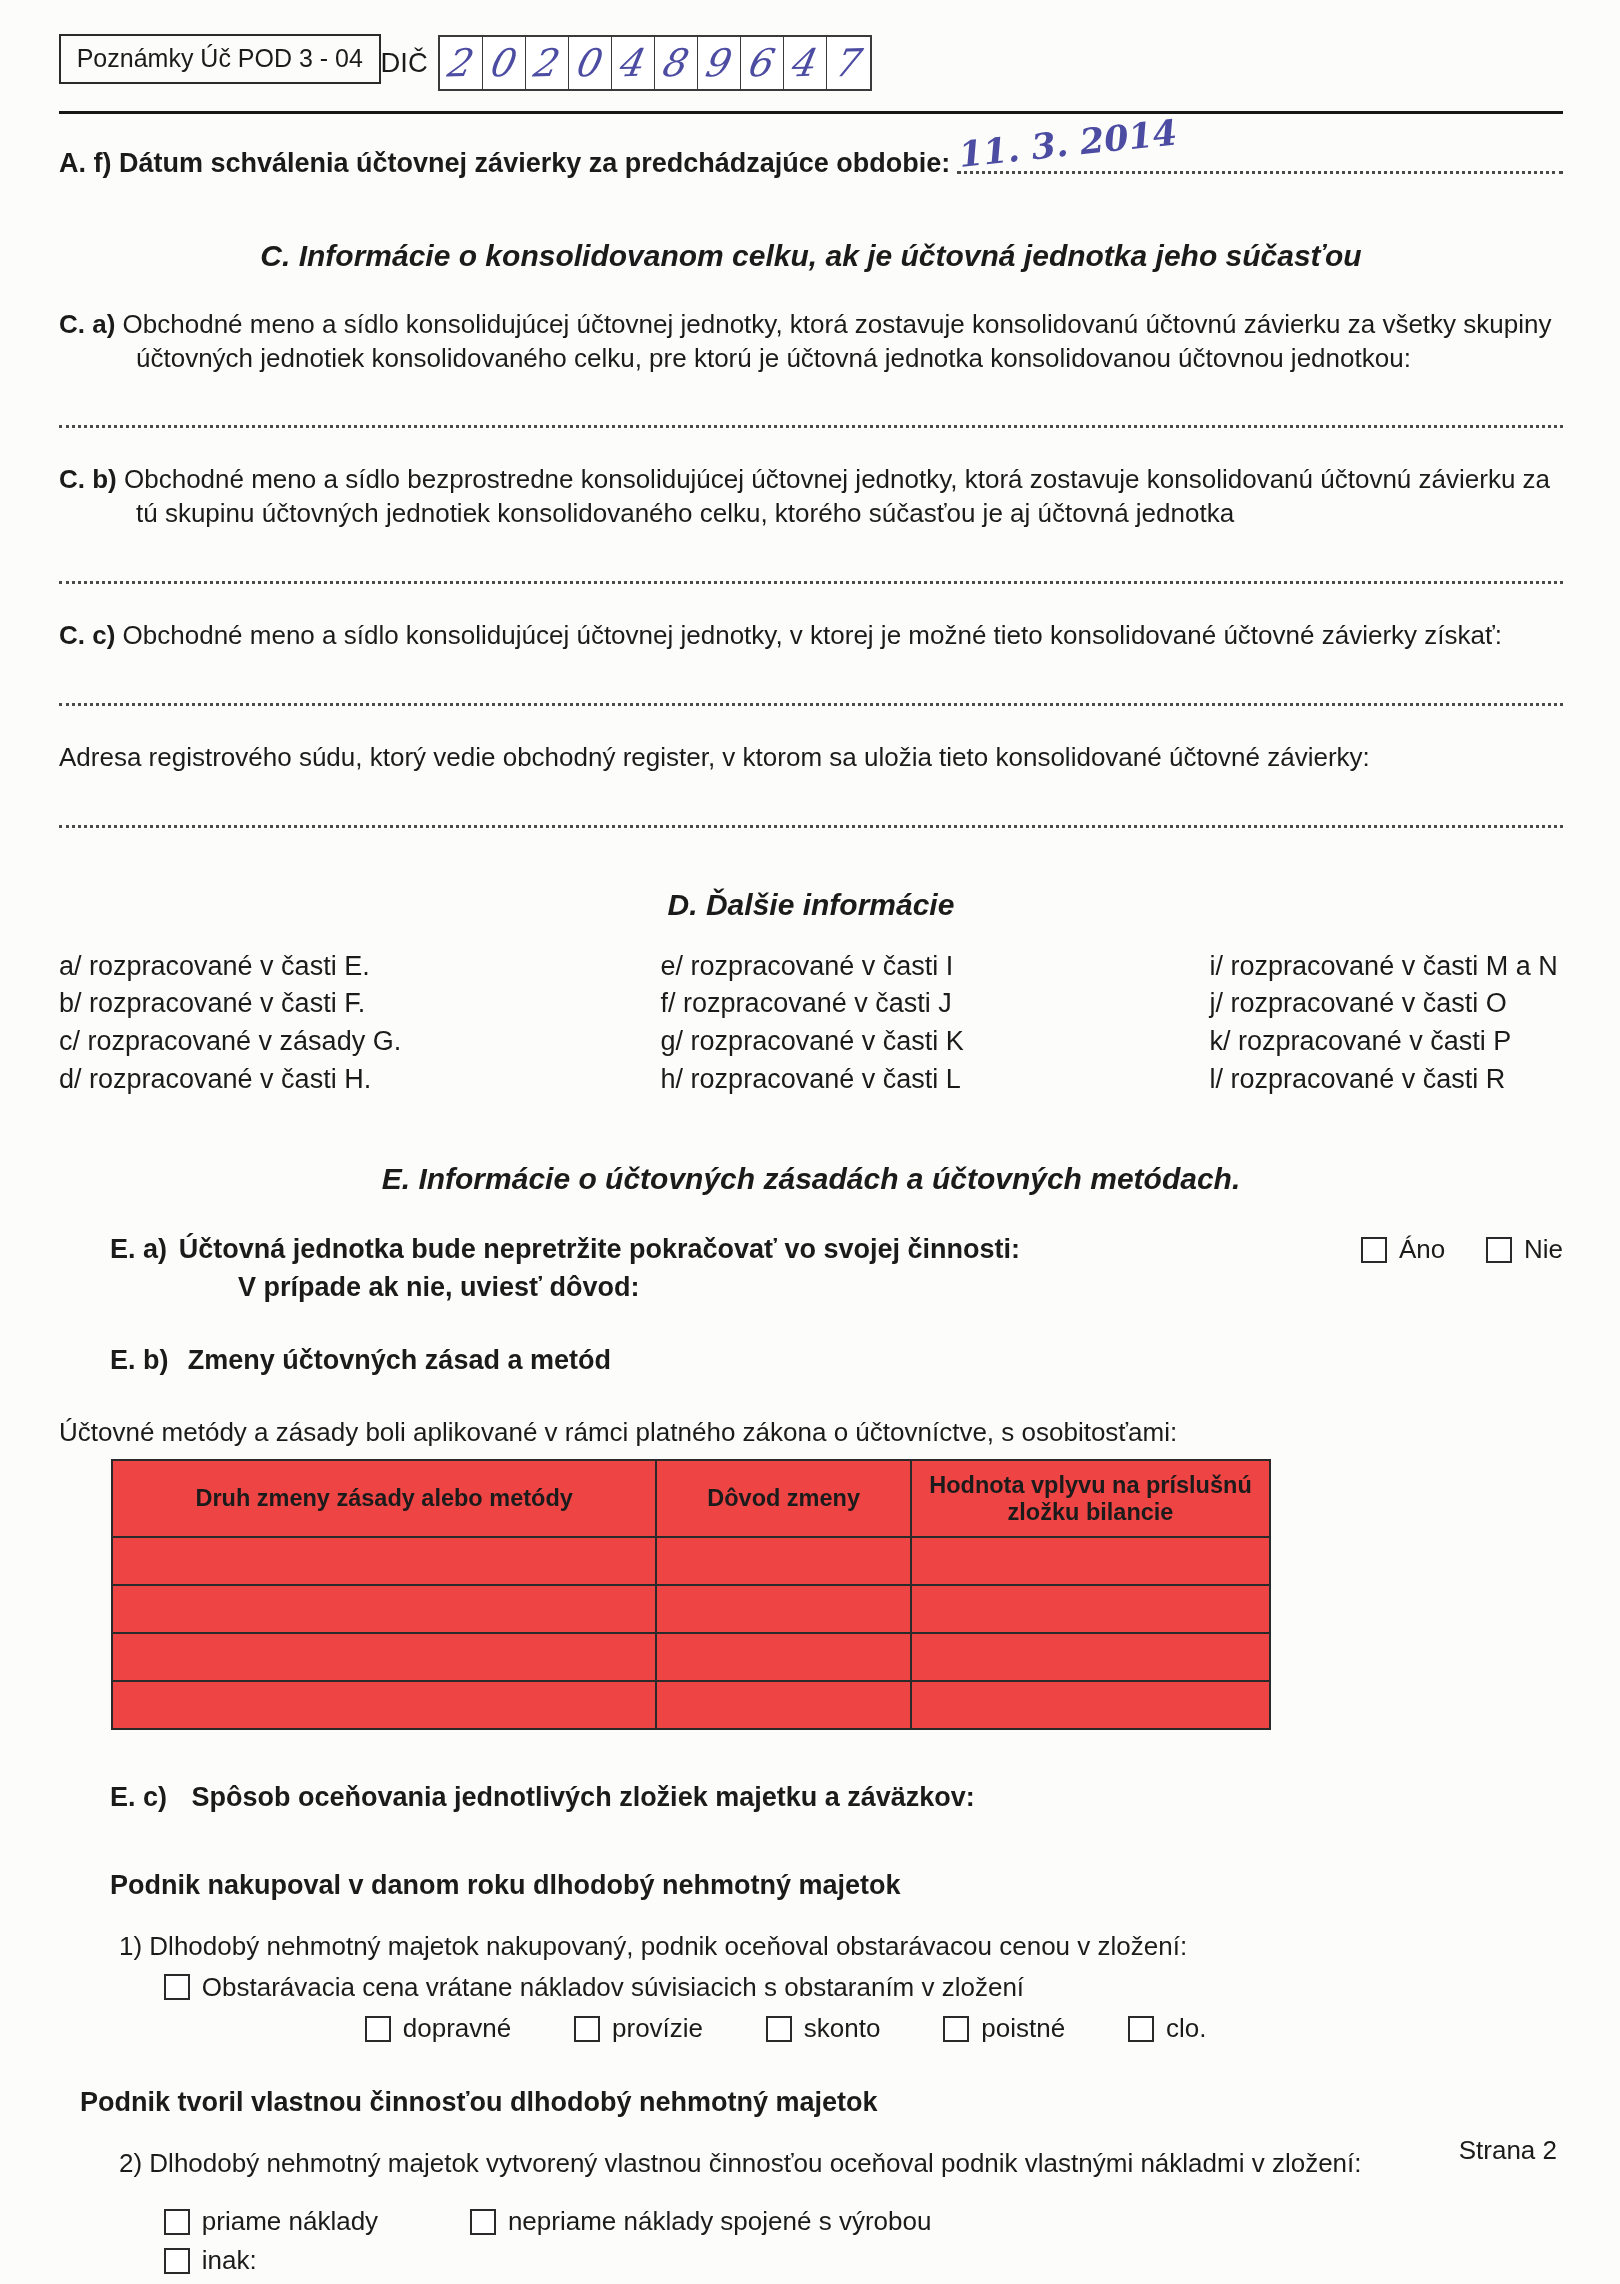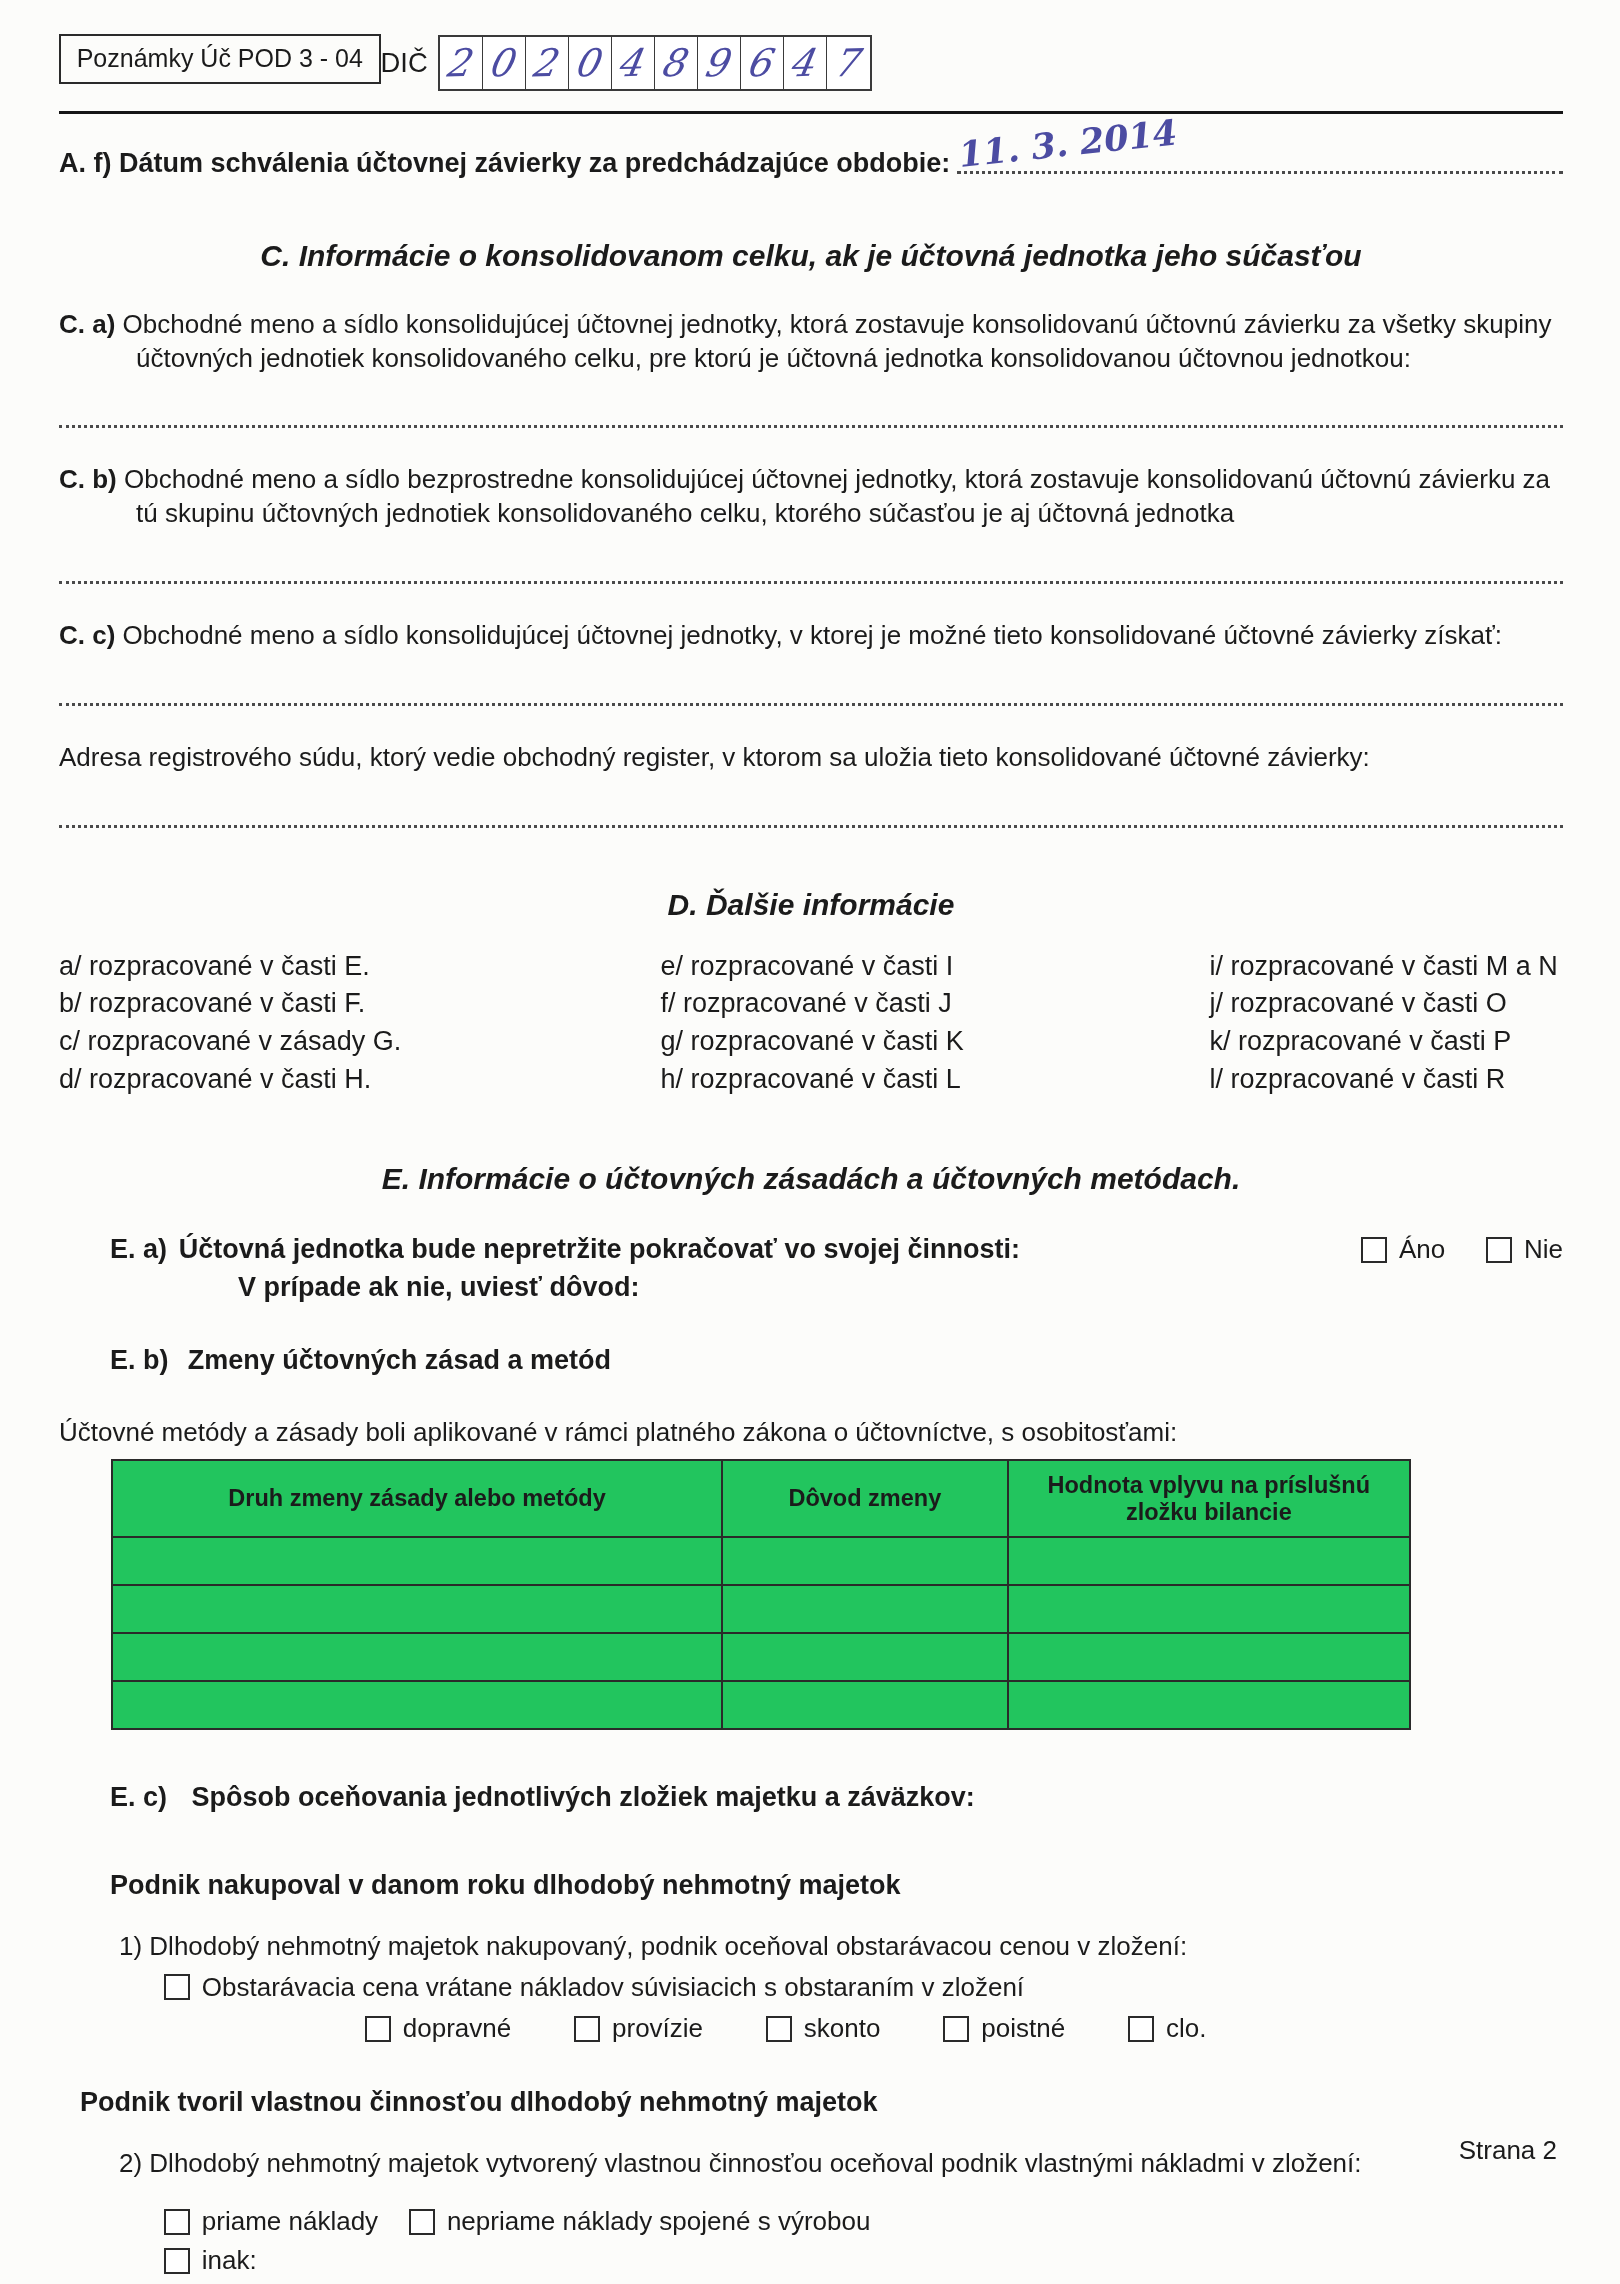--- a/index.html
+++ b/index.html
@@ -79,36 +79,36 @@
   .ea-row .ea-label { margin-left: 51px; margin-right: 11.8px; }
   .cb-group { margin-left: auto; display: flex; gap: 41px; font-weight: normal; font-size: 26px; margin-top: 1.3px; }
   .cb { display: inline-flex; align-items: center; gap: 11.8px; white-space: nowrap; }
   .box { width: 26px; height: 26px; border: 2px solid #2a2a2a; background: #fff; flex: 0 0 auto; }
   .ea-sub { margin-left: 179px; margin-top: 6.5px; font-size: 27px; font-weight: bold; }
 
   .eb-row { margin-top: 42px; margin-left: 51px; font-size: 27px; font-weight: bold; }
   .eb-row .plabel { margin-right: 11.8px; }
   .eb-note { margin-top: 41px; font-size: 26px; }
 
-  table.zmeny { border-collapse: collapse; margin: 11.8px 0 0 52px; width: 1300px; background: #22c55e; }
+  table.zmeny { border-collapse: collapse; margin: 11.8px 0 0 52px; width: 1160px; background: #ef4444; }
   table.zmeny th {
     border: 2px solid #2a2a2a; font-size: 23.5px; font-weight: bold;
     padding: 10.5px 6.5px; text-align: center;
   }
   table.zmeny td { border: 2px solid #2a2a2a; height: 48px; }
   .colw1 { width: 47%; } .colw2 { width: 22%; } .colw3 { width: 31%; }
 
   .ec-row { margin-top: 52px; margin-left: 51px; font-size: 27px; font-weight: bold; }
   .ec-row .plabel { margin-right: 17px; }
   .sub-title { margin-top: 57px; margin-left: 51px; font-size: 27px; font-weight: bold; }
   .sub-title.second { margin-top: 43px; margin-left: 21px; }
   .item-line { margin-top: 30px; margin-left: 60px; font-size: 26px; }
   .cb-line { display: flex; align-items: center; gap: 11.8px; margin-top: 9.1px; margin-left: 105px; font-size: 26px; }
   .opt-row { display: flex; gap: 63px; margin-top: 10.5px; margin-left: 306px; font-size: 26px; }
-  .opt-row2 { display: flex; gap: 31px; margin-top: 27.4px; margin-left: 105px; font-size: 26px; align-items: center; }
+  .opt-row2 { display: flex; gap: 92px; margin-top: 27.4px; margin-left: 105px; font-size: 26px; align-items: center; }
   .inak-line { margin-top: 7.8px; margin-left: 105px; }
 
   .footer { position: absolute; top: 2135px; right: 63px; font-size: 26px; }
 </style>
 </head>
 <body>
 
 <div class="page">
 
   <div class="header-row">

